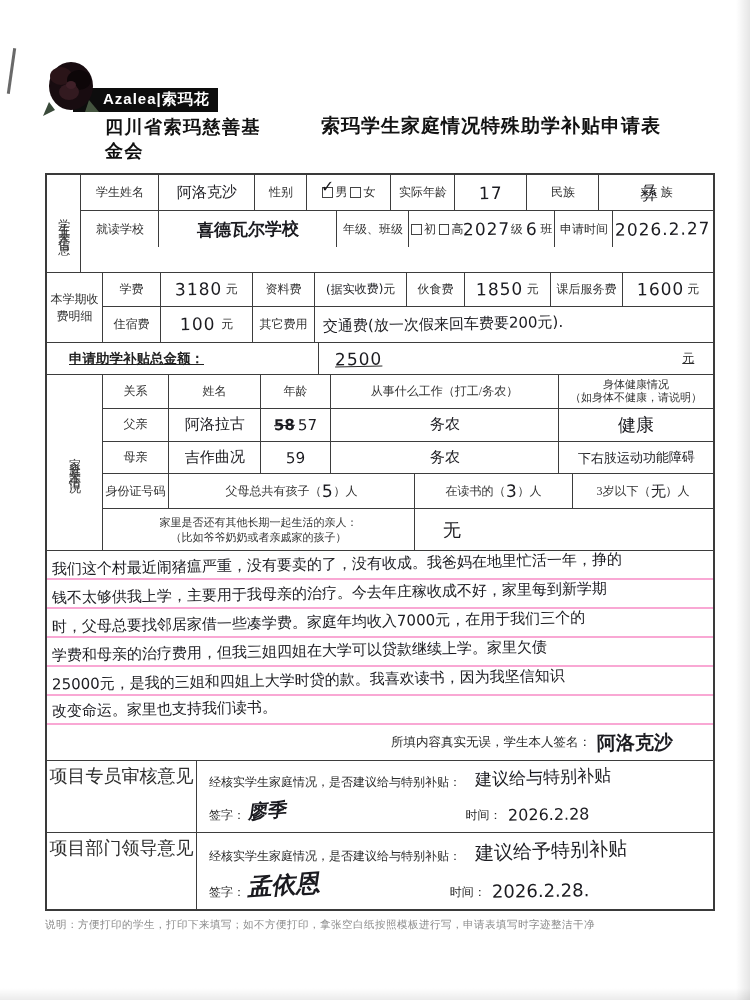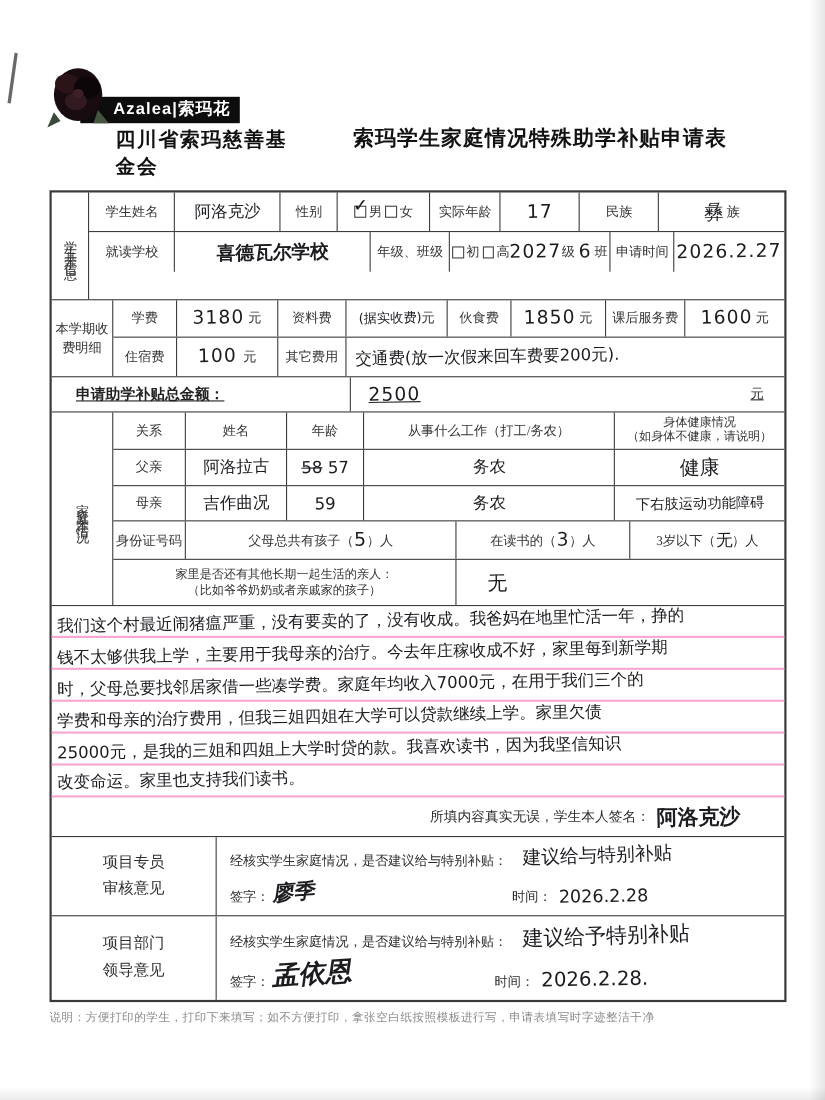--- a/index.html
+++ b/index.html
@@ -37,21 +37,21 @@
   .c:last-child { border-right:none; }
   .c.left { justify-content:flex-start; padding-left:8px; }
   .grow { flex:1; }
 
   
   .hw { font-family:"DejaVu Sans",sans-serif; color:#1b1b20; font-weight:500;
     transform:rotate(-1deg); display:inline-block; }
   .hw-num { font-size:17px; letter-spacing:1px; }
   .hw-md { font-size:15px; }
   .hw-lg { font-size:18px; }
-  .strike { text-decoration:line-through; margin-right:4px; }
+  .strike { text-decoration:line-through; margin-right:4px;font-weight:bold; }
 
   .box { width:11px; height:11px; border:1.3px solid #444; display:inline-block; position:relative;
     vertical-align:-1px; margin-right:2px; }
   .box .tick { position:absolute; left:-2px; top:-11px; font-size:16px; color:#16161a;
     font-family:"DejaVu Sans",sans-serif; }
 
   
   .total-row { display:flex; border-bottom:1px solid #3d3d3d; height:32px; }
   .total-label { width:272px; border-right:1px solid #3d3d3d; display:flex; align-items:center;
     font-weight:bold; font-size:13.5px; padding-left:22px; color:#222;text-decoration:underline; }
@@ -65,22 +65,22 @@
   
   .reason-prompt { border-bottom:1px solid #3d3d3d; font-size:12px; line-height:1.6;
     padding:4px 8px; color:#2e2e2e; }
   .handline { height:29px; border-bottom:2px solid #f9a8d4; display:flex; align-items:center;
     padding-left:5px; overflow:hidden; }
   .handline .hw { white-space:nowrap; }
   .sigrow { height:36px; border-bottom:1px solid #3d3d3d; display:flex; align-items:center;
     justify-content:flex-end; padding-right:40px; font-size:12.5px; }
 
   
-  .review-label { width:150px; border-right:1px solid #3d3d3d; display:flex; flex-direction:column;
-    align-items:center; justify-content:center; font-size:14px; line-height:1.7; color:#2e2e2e; }
+  .review-label { width:150px; border-right:1px solid #3d3d3d; display:flex; 
+    justify-content:center; font-size:18px; line-height:1.7; color:#2e2e2e; }
   .review-body { flex:1; position:relative; padding:8px 10px 6px 12px; font-size:12px; }
   .opinion { font-size:17px; margin-left:14px; transform:rotate(-2deg); position:relative; top:-3px; }
   .signline { position:absolute; left:12px; right:14px; bottom:8px; display:flex; align-items:flex-end; }
   .signname { font-size:19px; transform:skewX(-12deg) rotate(-4deg); margin-left:4px; font-weight:bold; }
   .signname.big { font-size:24px; }
   .timeblock { margin-left:auto; margin-right:110px; display:flex; align-items:flex-end; }
   .hw-date { font-size:16px; margin-left:6px; }
 
   .footnote { font-size:10.5px; color:#8a8a8a; margin-top:7px; letter-spacing:.5px; }
 </style>

